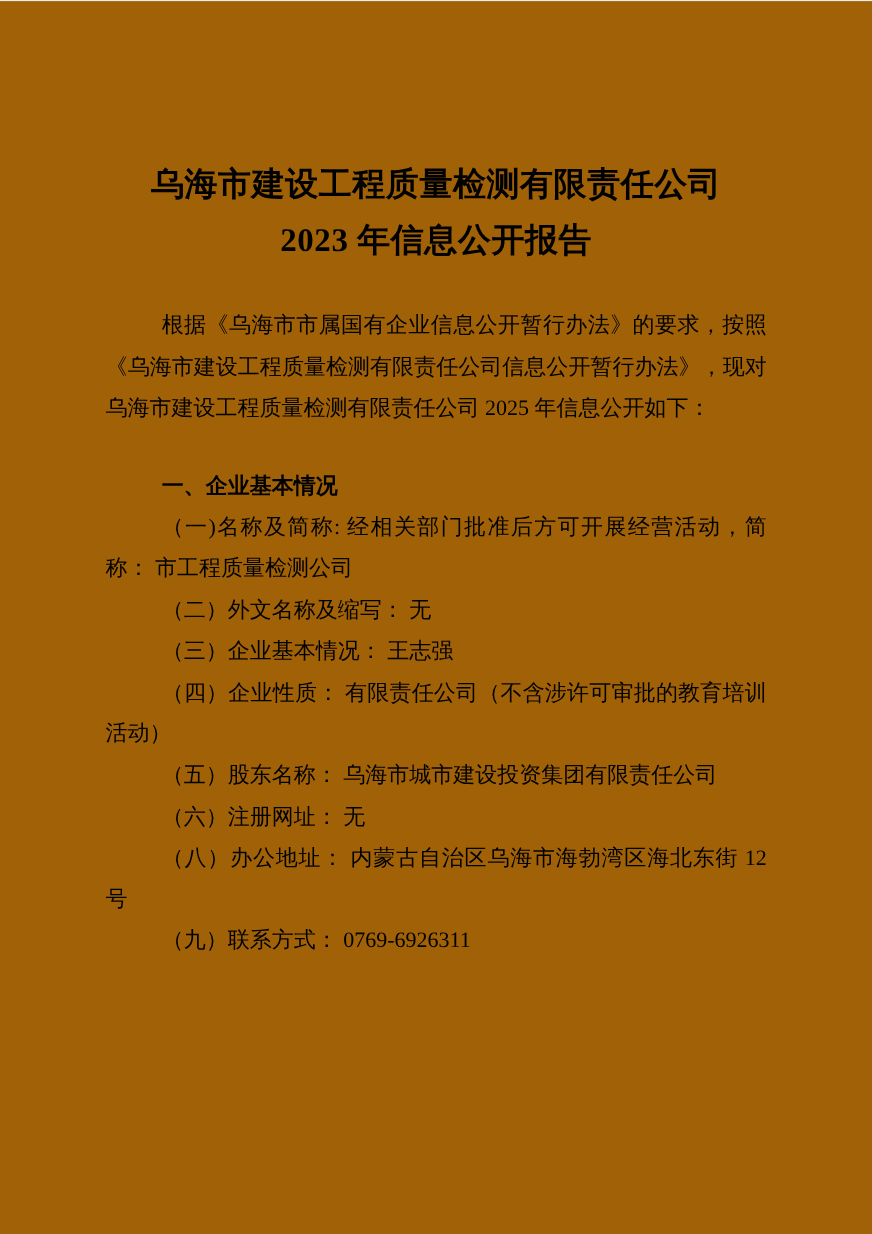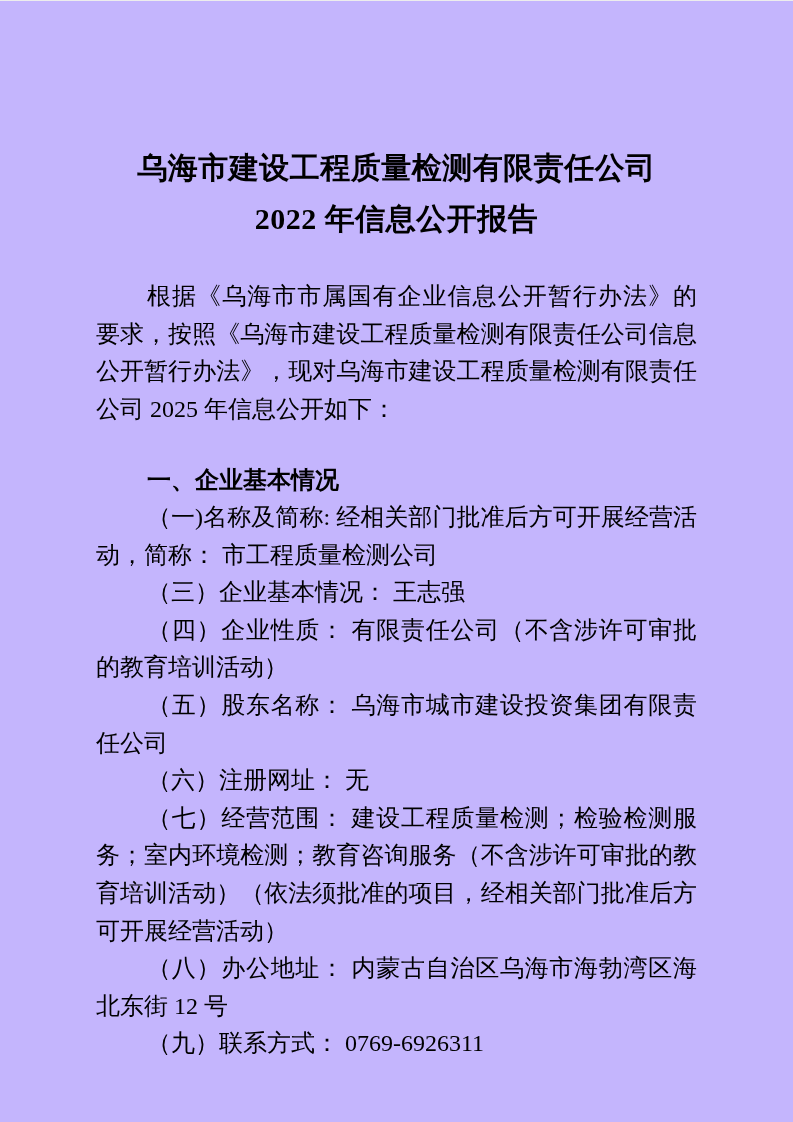--- a/index.html
+++ b/index.html
@@ -10,39 +10,39 @@
   body {
     width: 793px;
     height: 1122px;
     font-family: "Liberation Serif", serif;
     color: #000000;
   }
   .page {
     position: relative;
     width: 793px;
     height: 1122px;
-    background: #c4b5fd;
+    background: #a16207;
     box-sizing: border-box;
     border-top: 1px solid #ededed;
     overflow: hidden;
   }
   .doc-title {
     padding-top: 141px;
     text-align: center;
     font-family: "Liberation Serif", serif;
     font-weight: 700;
     font-size: 30px;
     line-height: 51px;
     letter-spacing: 0.5px;
   }
   .doc-body {
     margin-top: 34px;
     margin-left: 96px;
     width: 601px;
-    font-size: 24px;
+    font-size: 20px;
     line-height: 37.6px;
     text-align: justify;
     overflow-wrap: break-word;
   }
   .para {
     margin: 0;
     padding: 0;
     text-indent: 51px;
   }
   .section-heading {
@@ -52,39 +52,39 @@
     margin-top: 33px;
   }
 </style>
 </head>
 <body>
 
 <div class="page">
 
   <div class="doc-title">
     <div class="title-line">乌海市建设工程质量检测有限责任公司</div>
-    <div class="title-line">2022 年信息公开报告</div>
+    <div class="title-line">2023 年信息公开报告</div>
   </div>
 
   <div class="doc-body">
     <p class="para">根据《乌海市市属国有企业信息公开暂行办法》的要求，按照《乌海市建设工程质量检测有限责任公司信息公开暂行办法》，现对乌海市建设工程质量检测有限责任公司 2025 年信息公开如下：</p>
 
     <p class="para section-heading">一、企业基本情况</p>
 
     <p class="para">（一)名称及简称: 经相关部门批准后方可开展经营活动，简称： 市工程质量检测公司</p>
 
+    <p class="para">（二）外文名称及缩写： 无</p>
 
     <p class="para">（三）企业基本情况： 王志强</p>
 
     <p class="para">（四）企业性质： 有限责任公司（不含涉许可审批的教育培训活动）</p>
 
     <p class="para">（五）股东名称： 乌海市城市建设投资集团有限责任公司</p>
 
     <p class="para">（六）注册网址： 无</p>
 
-    <p class="para">（七）经营范围： 建设工程质量检测；检验检测服务；室内环境检测；教育咨询服务（不含涉许可审批的教育培训活动）（依法须批准的项目，经相关部门批准后方可开展经营活动）</p>
 
     <p class="para">（八）办公地址： 内蒙古自治区乌海市海勃湾区海北东街 12 号</p>
 
     <p class="para">（九）联系方式： 0769-6926311</p>
   </div>
 
 </div>
 
 </body></html>

